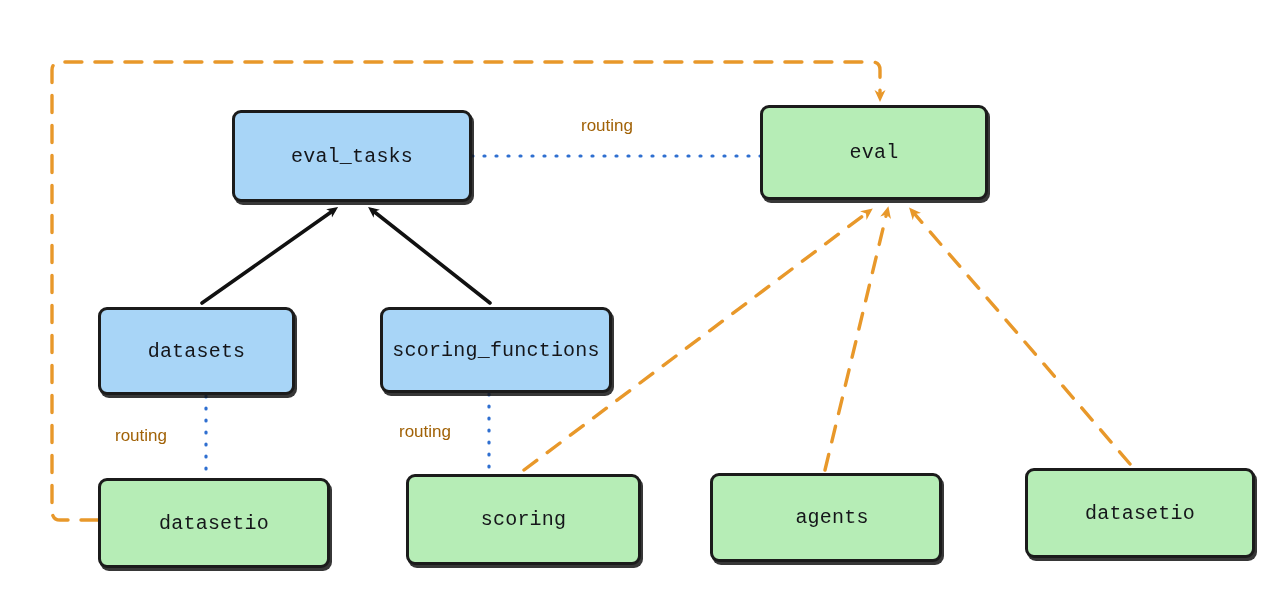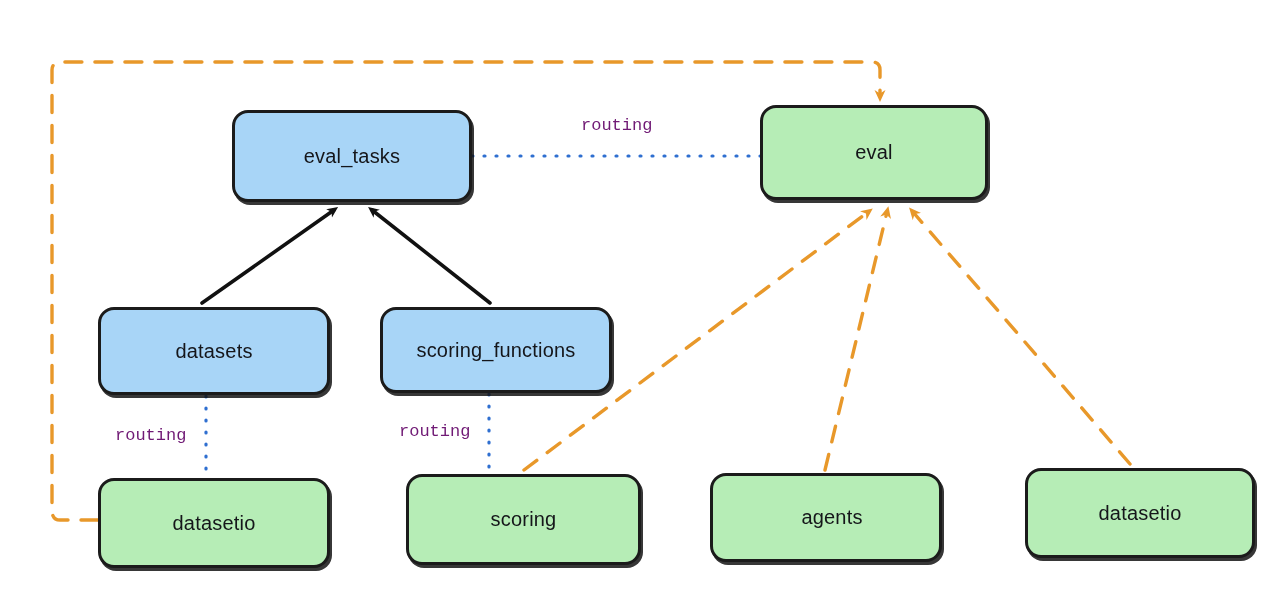--- a/index.html
+++ b/index.html
@@ -21,41 +21,41 @@
     position: absolute;
     left: 0;
     top: 0;
     width: 1280px;
     height: 596px;
   }
   .node {
     position: absolute;
     box-sizing: border-box;
     border: 3px solid #1b1b1b;
-    border-radius: 16px;
+    border-radius: 9px;
     display: flex;
     align-items: center;
     justify-content: center;
-    font-family: Liberation Sans, sans-serif;
+    font-family: Liberation Mono, monospace;
     font-size: 20px;
     color: #15161a;
     letter-spacing: 0.2px;
     box-shadow: 2px 3px 0px rgba(20,20,20,0.85);
   }
   .node.api {
     background: #a8d5f7;
   }
   .node.provider {
     background: #b6edb6;
   }
   .edge-label {
     position: absolute;
-    font-family: Liberation Mono, monospace;
+    font-family: Liberation Sans, sans-serif;
     font-size: 17px;
-    color: #701a75;
+    color: #a16207;
     white-space: nowrap;
     background: #ffffff;
     padding: 0 3px;
   }
 </style>
 </head>
 <body>
 
 <div id="canvas">
 
@@ -107,21 +107,21 @@
   </svg>
 
   <div class="node api" style="left:232px; top:110px; width:240px; height:92px;">
     <span>eval_tasks</span>
   </div>
 
   <div class="node provider" style="left:760px; top:105px; width:228px; height:95px;">
     <span>eval</span>
   </div>
 
-  <div class="node api" style="left:98px; top:307px; width:232px; height:88px;">
+  <div class="node api" style="left:98px; top:307px; width:197px; height:88px;">
     <span>datasets</span>
   </div>
 
   <div class="node api" style="left:380px; top:307px; width:232px; height:86px;">
     <span>scoring_functions</span>
   </div>
 
   <div class="node provider" style="left:98px; top:478px; width:232px; height:90px;">
     <span>datasetio</span>
   </div>

